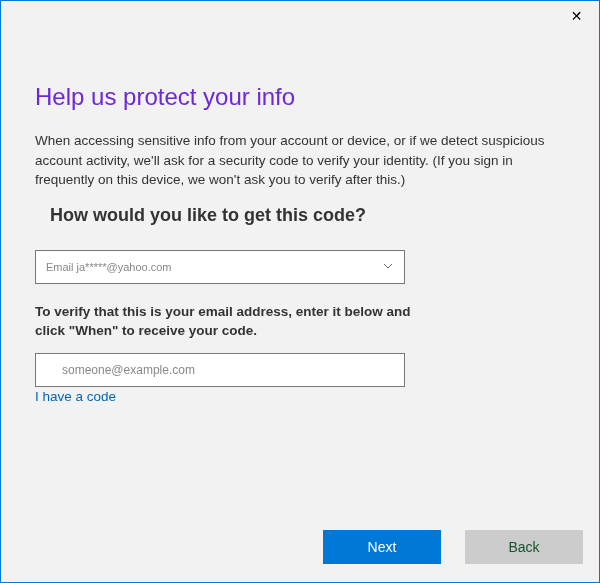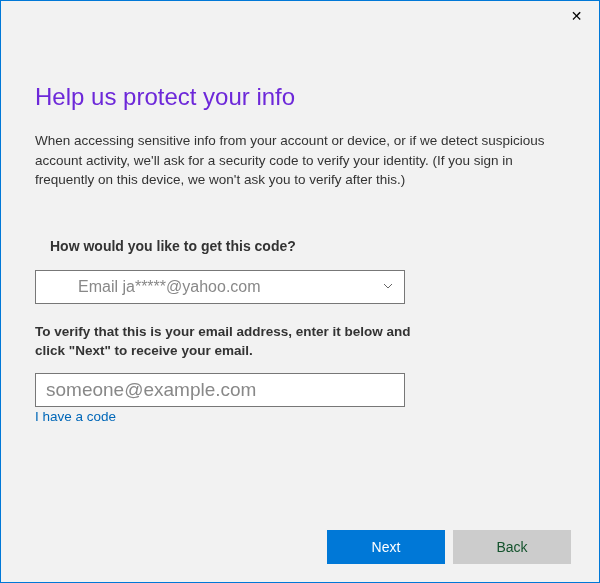--- a/index.html
+++ b/index.html
@@ -45,84 +45,83 @@
       font-size: 24px;
       font-weight: 400;
       color: #6d28d9;
       margin-top: 26px;
       margin-bottom: 20px;
     }
     .description {
       font-size: 13.5px;
       color: #333;
       line-height: 1.45;
-      margin-bottom: 48px;
+      margin-bottom: 15px;
       max-width: 520px;
     }
     .label {
-      font-size: 14px;
+      font-size: 18px;
       font-weight: 600;
       color: #333;
-      margin-bottom: 16px;
+      margin-bottom: 24px;
       padding-left: 15px;
     }
     .select-box {
       width: 370px;
       height: 34px;
       border: 1px solid #777;
       background: #fff;
       display: flex;
       align-items: center;
       justify-content: space-between;
       padding: 0 10px;
       cursor: pointer;
       margin-bottom: 18px;
     }
     .select-text {
-      font-size: 16px;
+      font-size: 11px;
       color: #888;
-      margin-left: 32px;
     }
     .chevron {
       color: #666;
     }
     .verify-label {
       font-size: 13.5px;
       font-weight: 600;
       color: #333;
       line-height: 1.45;
       margin-bottom: 12px;
       max-width: 400px;
     }
     .text-input {
       width: 370px;
       height: 34px;
       border: 1px solid #777;
       background: #fff;
-      padding: 0 10px;
-      font-size: 19px;
+      padding: 0 26px;
+      font-size: 12px;
       font-family: inherit;
       color: #333;
     }
     .text-input::placeholder {
       color: #888;
     }
     .link {
       display: inline-block;
       font-size: 13.5px;
       color: #0067b8;
       cursor: pointer;
       text-decoration: none;
     }
     .footer {
       position: absolute;
       bottom: 18px;
-      right: 28px;
+      right: 16px;
       display: flex;
-      gap: 8px;
+      gap: 24px;
     }
     .btn {
       width: 118px;
       height: 34px;
       border: none;
       font-size: 14px;
       font-family: inherit;
       cursor: pointer;
     }
     .btn-primary {
@@ -153,21 +152,21 @@
 
     <div class="select-box">
       <span class="select-text">Email ja*****@yahoo.com</span>
       <span class="chevron">
         <svg width="12" height="12" viewBox="0 0 12 12">
             <path d="M2 4 L6 8 L10 4" stroke="#666" stroke-width="1" fill="none"></path>
           </svg>
       </span>
     </div>
 
-    <div class="verify-label">To verify that this is your email address, enter it below and click "Next" to receive your email.</div>
+    <div class="verify-label">To verify that this is your email address, enter it below and click "When" to receive your code.</div>
 
     <input type="text" class="text-input" placeholder="someone@example.com" style="">
 
     <div>
       <a class="link">I have a code</a>
     </div>
   </div>
 
   <div class="footer">
     <button class="btn btn-primary">Next</button>

